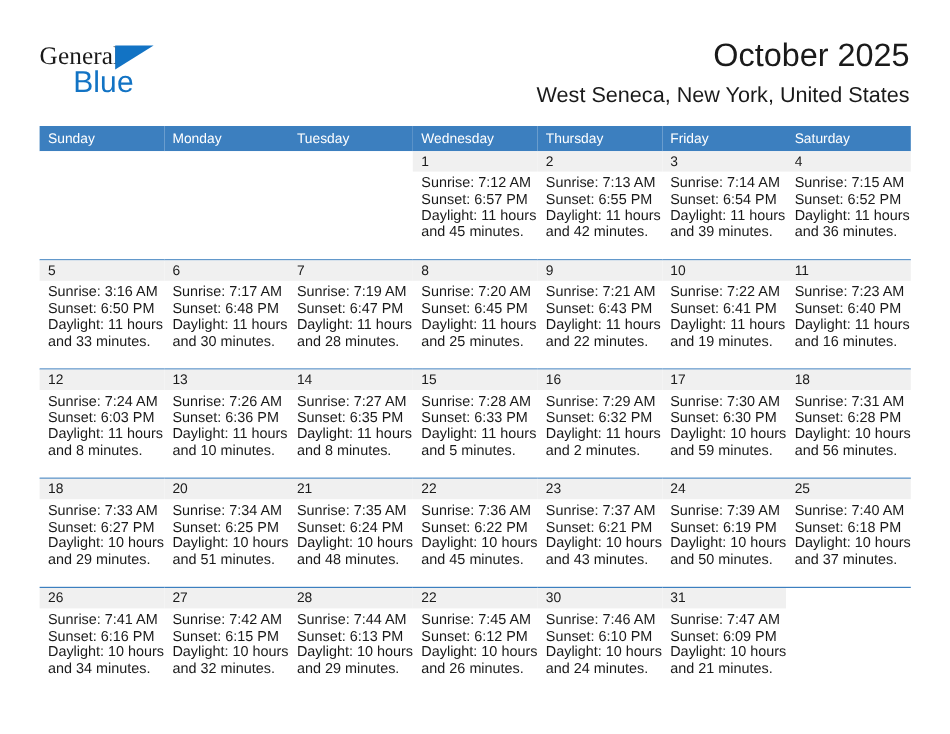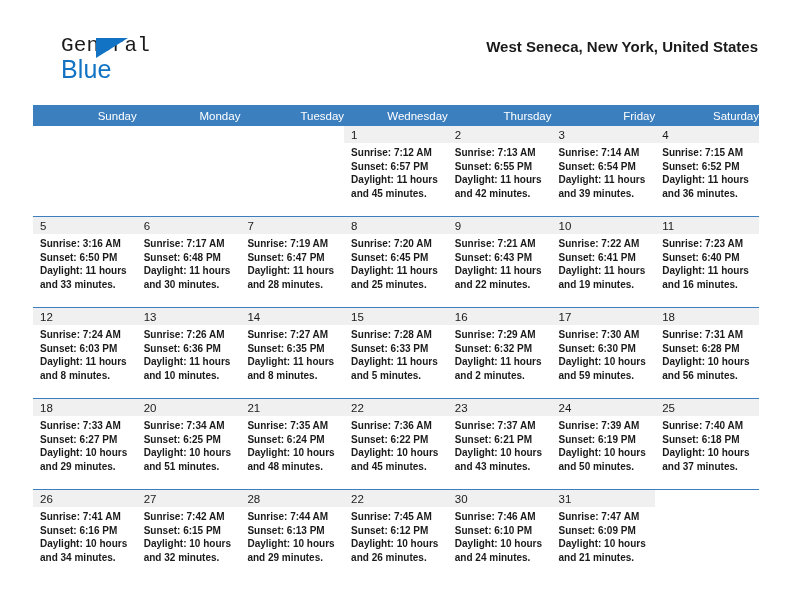--- a/index.html
+++ b/index.html
@@ -38,22 +38,21 @@
     width: 200px;
     height: 48px;
   }
   .logo-general {
     position: absolute;
     left: 0;
     top: 0;
     font-size: 21px;
     letter-spacing: 0.1px;
     color: #1a1a1a;
-    font-family: Liberation Mono, monospace;
-    margin-left: 28px;
+    font-family: Liberation Serif, serif;
   }
   .logo-tri {
     position: absolute;
     left: 63px;
     top: 4px;
     width: 0;
     height: 0;
     border-left: 32px solid #1273c4;
     border-bottom: 20px solid transparent;
   }
@@ -74,43 +73,43 @@
     text-align: right;
   }
   .cal-title {
     font-size: 27px;
     font-weight: normal;
     color: #1a1a1a;
     line-height: 32px;
     white-space: nowrap;
   }
   .cal-subtitle {
-    font-size: 15px;
-    font-weight: bold;
+    font-size: 18px;
+    font-weight: normal;
     color: #1a1a1a;
     line-height: 18px;
     margin-top: 8px;
     white-space: nowrap;
   }
 
   
   .calendar {
     position: absolute;
     left: 33px;
     top: 105px;
     width: 726px;
     border-collapse: collapse;
     table-layout: fixed;
   }
   .calendar th {
     background: #3c7fbf;
     color: #ffffff;
     font-size: 11.5px;
     font-weight: normal;
-    text-align: right;
+    text-align: left;
     padding: 4px 0 4px 7px;
     height: 13px;
     border: none;
   }
   .calendar td {
     vertical-align: top;
     padding: 0;
     border: none;
     border-top: 1px solid #3c7fbf;
     height: 90px;
@@ -132,43 +131,43 @@
     box-sizing: border-box;
     font-size: 11.5px;
     color: #1a1a1a;
     line-height: 16px;
   }
   .cell-blank .daynum-band {
     background: #ffffff;
   }
   .cell-lines {
     padding: 3px 5px 0 7px;
-    font-size: 10px;
+    font-size: 12px;
     line-height: 13.6px;
     color: #1a1a1a;
-    font-weight: bold;
   }
   .cell-lines div {
     white-space: nowrap;
   }
 </style>
 </head>
 <body>
 
 <div class="page">
 
   <div class="header">
 
     <div class="logo">
       <span class="logo-general">General</span>
       <span class="logo-tri"></span>
       <span class="logo-blue">Blue</span>
     </div>
 
     <div class="title-block">
+      <div class="cal-title">October 2025</div>
       <div class="cal-subtitle">West Seneca, New York, United States</div>
     </div>
 
   </div>
 
   <table class="calendar">
     <thead>
       <tr id="weekday-row">
           <th>Sunday</th>
           <th>Monday</th>

